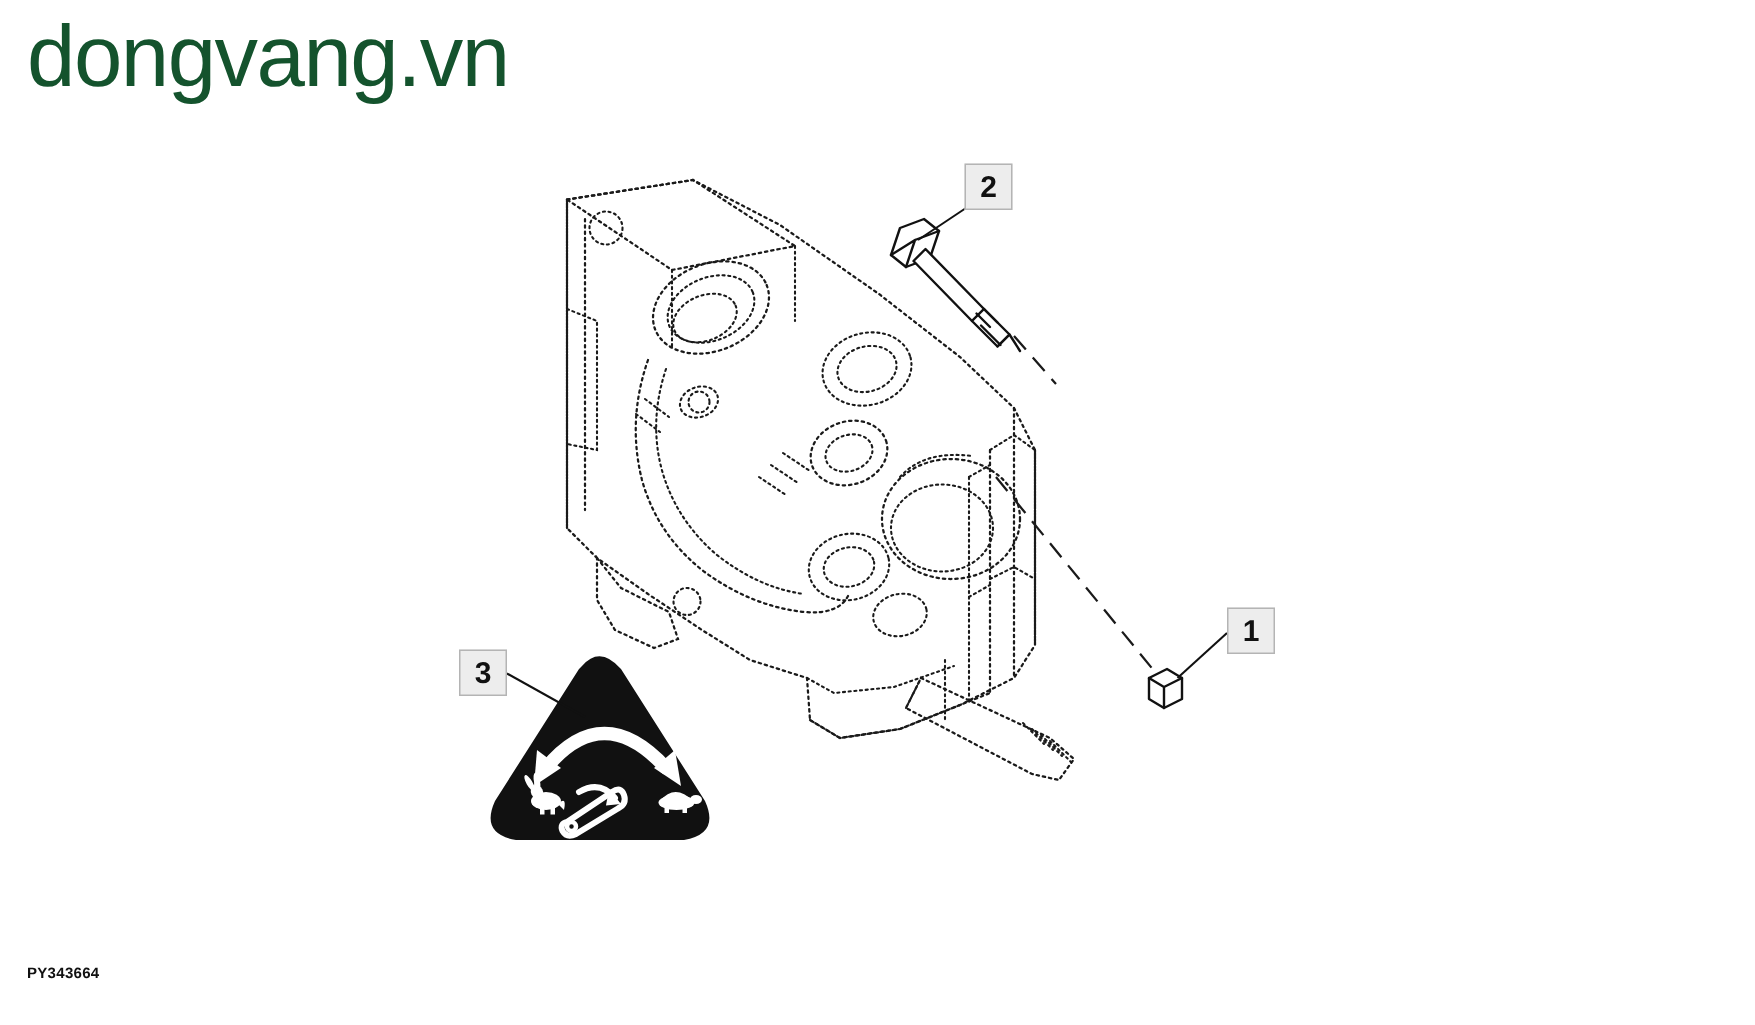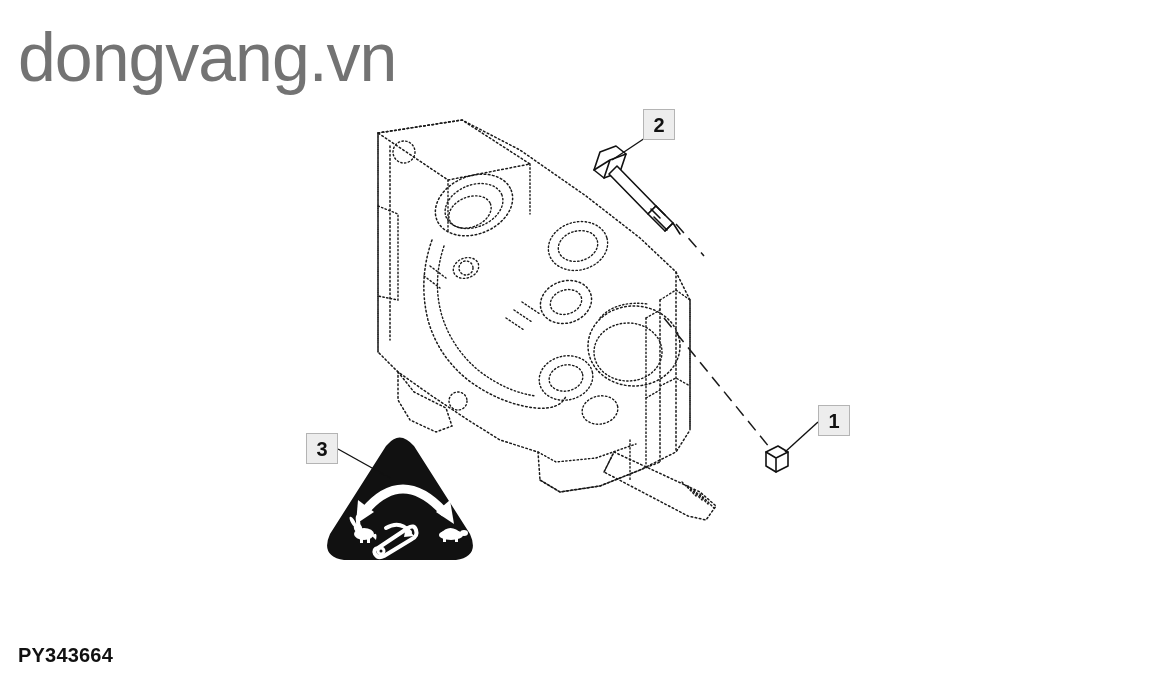--- a/index.html
+++ b/index.html
@@ -13,26 +13,26 @@
     position: relative;
     overflow: hidden;
     font-family: "Liberation Sans", sans-serif;
     background: #ffffff;
   }
 
   
   #watermark {
     position: absolute;
     left: 18px;
-    top: 20px;
-    font-family: "Liberation Sans", sans-serif;
-    font-size: 68px;
+    top: 6px;
+    font-family: "Liberation Sans", sans-serif;
+    font-size: 58px;
     font-weight: 400;
     letter-spacing: -1px;
-    color: #737373;
+    color: #14532d;
     line-height: 1.1;
     white-space: nowrap;
     user-select: none;
   }
 
   
   #figure {
     position: absolute;
     left: 0;
     top: 0;
@@ -61,21 +61,21 @@
   #callout-1 { left: 818px; top: 405px; }
   #callout-2 { left: 643px; top: 109px; }
   #callout-3 { left: 306px; top: 433px; }
 
   
   #part-number {
     position: absolute;
     left: 18px;
     top: 644px;
     font-family: "Liberation Sans", sans-serif;
-    font-size: 20px;
+    font-size: 10px;
     font-weight: 700;
     color: #111111;
     letter-spacing: 0.2px;
   }
 </style>
 </head>
 <body>
 
 <div id="watermark">dongvang.vn</div>
 

